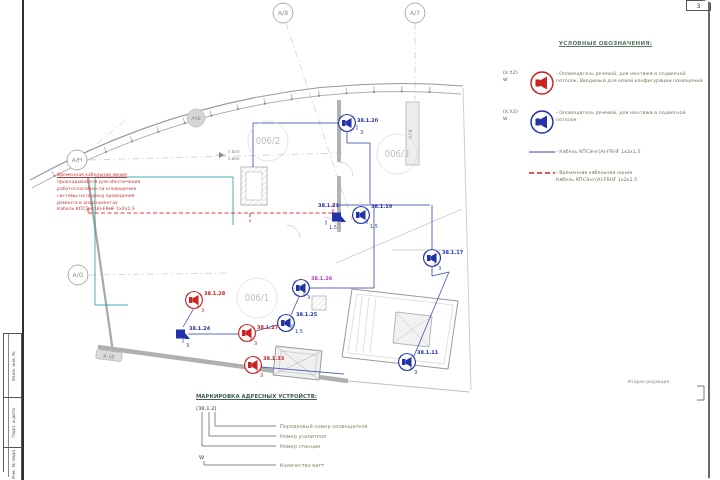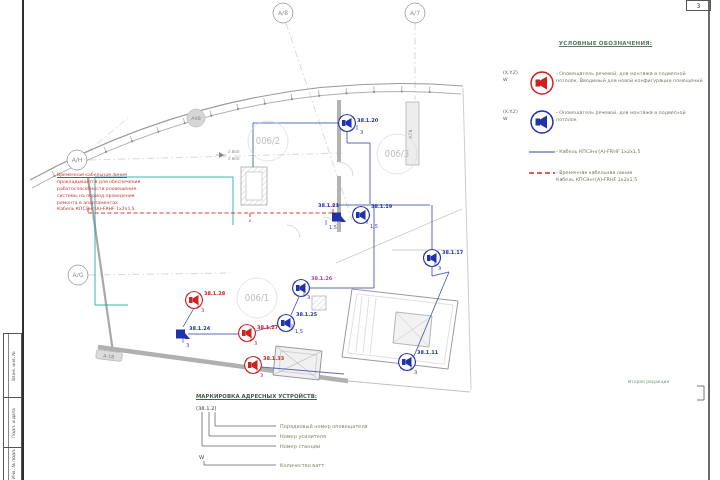--- a/index.html
+++ b/index.html
@@ -1,17 +1,17 @@
 <!DOCTYPE html>
 <html><head>
 <meta charset="utf-8">
 <style>
   html,body{margin:0;padding:0;background:#fff;}
   .canvas{position:relative;width:720px;height:480px;background:#ffffff;overflow:hidden;
-          font-family:"DejaVu Sans",sans-serif;}
+          font-family:"DejaVu Sans",sans-serif;border-radius:19px;}
   .abs{position:absolute;}
   svg{display:block;}
   
   .legend{position:absolute;left:503px;top:40px;width:205px;color:#76765a;}
   .legend-title{text-align:center;font-size:5.6px;font-weight:bold;letter-spacing:.2px;
                 color:#5c7a66;text-decoration:underline;}
   .lg-row{display:flex;align-items:flex-start;margin-top:13px;}
   .lg-row.first{margin-top:24px;}
   .lg-tag{width:24px;font-size:4.6px;line-height:1.5;color:#55554a;flex:0 0 24px;}
   .lg-icon{width:29px;flex:0 0 29px;display:flex;justify-content:center;}

